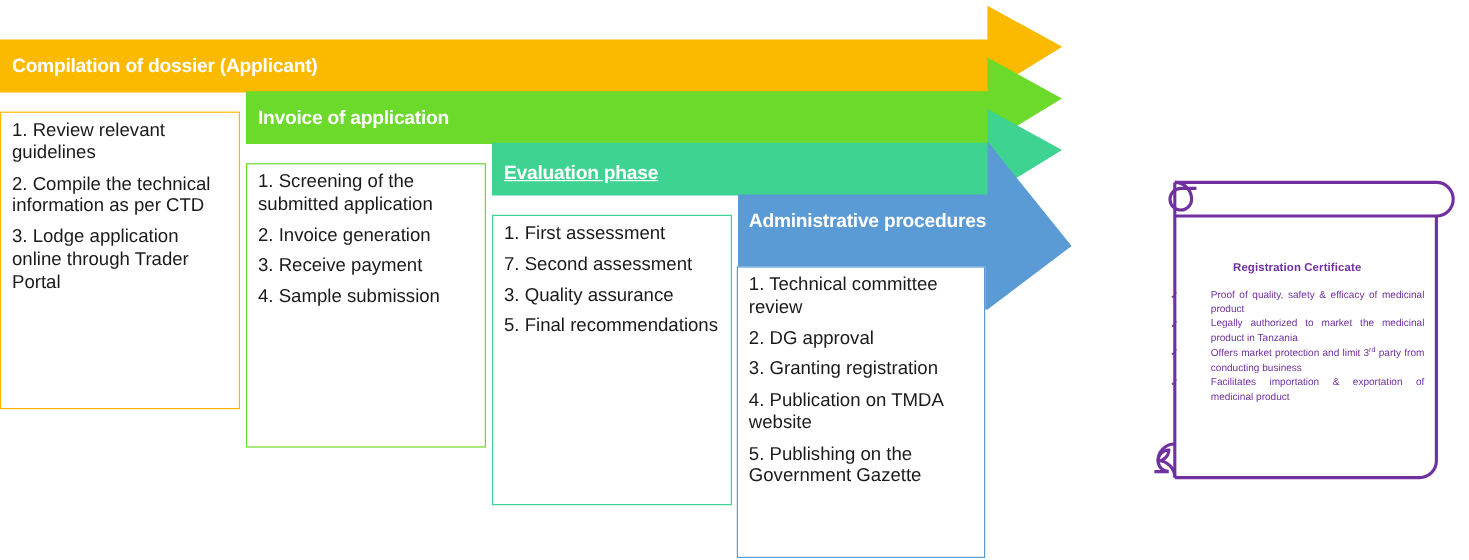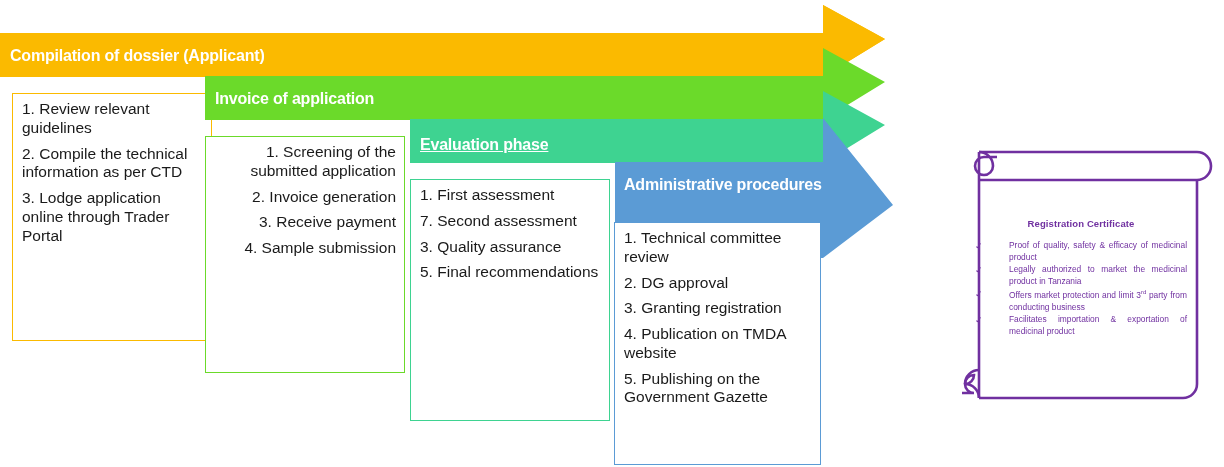--- a/index.html
+++ b/index.html
@@ -119,36 +119,36 @@
 <div id="canvas">
 
   <div class="band" style="left:0px; top:0px; width:900px; height:90px;">
     <svg class="band-svg" width="900" height="90" viewBox="0 0 900 90">
       <polygon points="0,33 823,33 823,5 885,39 823,77 823,77 0,77" fill="#FBBA00"></polygon>
       <polygon points="823,5 885,39 823,77" fill="#FBBA00"></polygon>
     </svg>
     <span class="band-title" style="left:10px; top:48px;">Compilation of dossier (Applicant)</span>
   </div>
 
-  <div class="detail-box" style="left:12px; top:93px; width:200px; height:248px; border-color:#FBBA00;">
+  <div class="detail-box" style="left:0px; top:93px; width:200px; height:248px; border-color:#FBBA00;">
     <ol>
       <li>1. Review relevant guidelines</li>
       <li>2. Compile the technical information as per CTD</li>
       <li>3. Lodge application online through Trader Portal</li>
     </ol>
   </div>
 
   <div class="band" style="left:0px; top:0px; width:900px; height:135px;">
     <svg class="band-svg" width="900" height="135" viewBox="0 0 900 135">
       <polygon points="205,76 823,76 823,48 885,82 823,120 205,120" fill="#6BDA2A"></polygon>
     </svg>
     <span class="band-title" style="left:215px; top:91px;">Invoice of application</span>
   </div>
 
-  <div class="detail-box" style="left:205px; top:136px; width:200px; height:237px; border-color:#6BDA2A;text-align:right;">
+  <div class="detail-box" style="left:205px; top:136px; width:200px; height:237px; border-color:#6BDA2A;">
     <ol>
       <li>1. Screening of the submitted application</li>
       <li>2. Invoice generation</li>
       <li>3. Receive payment</li>
       <li>4. Sample submission</li>
     </ol>
   </div>
 
   <div class="band" style="left:0px; top:0px; width:900px; height:180px;">
     <svg class="band-svg" width="900" height="180" viewBox="0 0 900 180">

